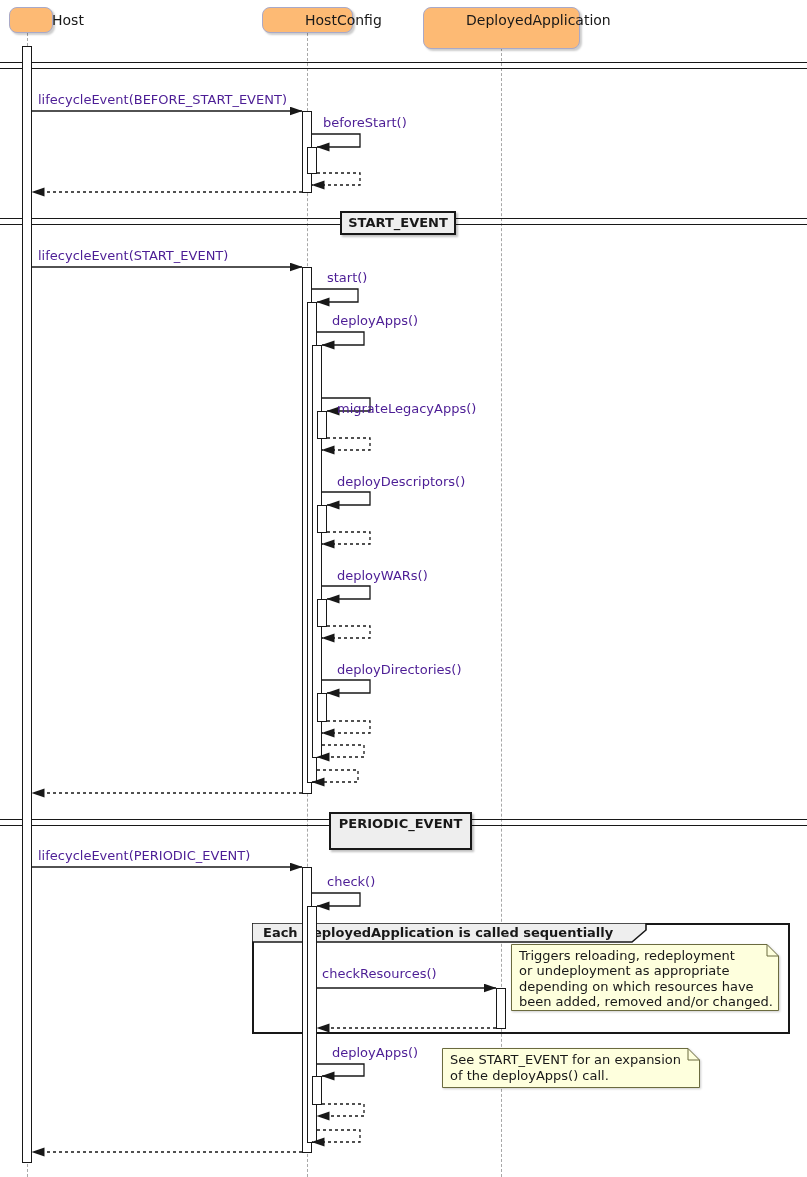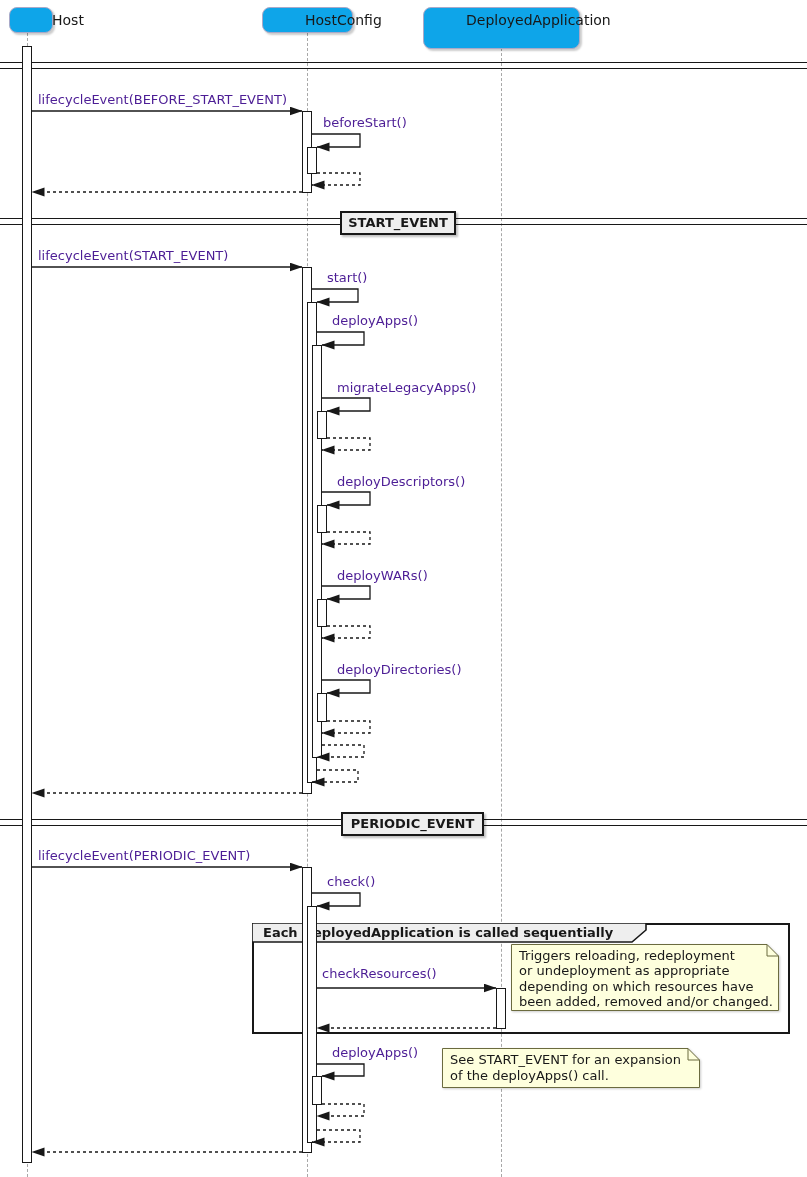--- a/index.html
+++ b/index.html
@@ -6,21 +6,21 @@
   .canvas{
     position:relative;width:807px;height:1177px;background:#ffffff;overflow:hidden;
     font-family:"DejaVu Sans","Liberation Sans",sans-serif;color:#181818;
   }
   .lifeline{position:absolute;width:0;border-left:1px dashed #a8a8a8;}
   .divider-strip{position:absolute;left:0;width:807px;height:7px;
     border-top:1.6px solid #181818;border-bottom:1.6px solid #181818;box-sizing:border-box;}
   .divider-box{position:absolute;background:#eeeeee;border:2px solid #181818;box-sizing:border-box;
     font-size:13px;font-weight:bold;text-align:center;line-height:20px;white-space:nowrap;
     box-shadow:2px 2px 2px rgba(0,0,0,0.25);}
-  .participant{position:absolute;background:#0ea5e9;border:1px solid #a9a9c8;border-radius:8px;
+  .participant{position:absolute;background:#fdba74;border:1px solid #a9a9c8;border-radius:8px;
     box-sizing:border-box;font-size:14px;text-align:center;line-height:25px;white-space:nowrap;
     box-shadow:2px 2px 2px rgba(0,0,0,0.2);padding-left:42px;}
   .activation{position:absolute;width:10px;background:#ffffff;border:1px solid #181818;box-sizing:border-box;}
   .msg-label{position:absolute;font-size:13px;line-height:16px;white-space:nowrap;color:#4c1d95;}
   .group-box{position:absolute;border:2px solid #181818;box-sizing:border-box;background:transparent;}
   .group-title{position:absolute;font-size:13px;font-weight:bold;line-height:19px;white-space:nowrap;}
   .note-text{position:absolute;font-size:13px;line-height:15.5px;white-space:nowrap;color:#181818;}
   .svg-abs{position:absolute;left:0;top:0;}
   .note-svg{filter:drop-shadow(1.5px 1.5px 1px rgba(0,0,0,0.2));}
 </style>
@@ -31,21 +31,21 @@
 
   <div class="lifeline" style="left:27px;top:33px;height:1144px;"></div>
   <div class="lifeline" style="left:307px;top:33px;height:1144px;"></div>
   <div class="lifeline" style="left:501px;top:33px;height:1144px;"></div>
 
   <div class="divider-strip" style="top:62px;"></div>
   <div class="divider-strip" style="top:218px;"></div>
   <div class="divider-strip" style="top:819px;"></div>
 
   <div class="divider-box" style="left:340px;top:211px;width:116px;height:24px;">START_EVENT</div>
-  <div class="divider-box" style="left:341px;top:812px;width:143px;height:24px;">PERIODIC_EVENT</div>
+  <div class="divider-box" style="left:329px;top:812px;width:143px;height:38px;">PERIODIC_EVENT</div>
 
   <div class="group-box" style="left:252px;top:923px;width:538px;height:111px;"></div>
   <svg class="svg-abs" style="left:252px;top:923px;" width="395" height="20">
     <polygon points="0,0 394,0 394,7 380,19 0,19" fill="#eeeeee" stroke="#181818" stroke-width="1.6"></polygon>
   </svg>
   <div class="group-title" style="left:263px;top:923px;">Each DeployedApplication is called sequentially</div>
 
   <div class="activation" style="left:22px;top:46px;height:1117px;"></div>
 
   <div class="activation" style="left:302px;top:111px;height:82px;"></div>
@@ -101,21 +101,21 @@
       <path d="M317,1130 H360 V1142 H312" stroke-dasharray="3,3" marker-end="url(#ah)"></path>
       <path d="M302,1152 H32" stroke-dasharray="3,3" marker-end="url(#ah)"></path>
     </g>
   </svg>
 
   <div class="msg-label" style="left:38px;top:92px;">lifecycleEvent(BEFORE_START_EVENT)</div>
   <div class="msg-label" style="left:323px;top:115px;">beforeStart()</div>
   <div class="msg-label" style="left:38px;top:248px;">lifecycleEvent(START_EVENT)</div>
   <div class="msg-label" style="left:327px;top:270px;">start()</div>
   <div class="msg-label" style="left:332px;top:313px;">deployApps()</div>
-  <div class="msg-label" style="left:337px;top:380px;">migrateLegacyApps()</div>
+  <div class="msg-label" style="left:337px;top:401px;">migrateLegacyApps()</div>
   <div class="msg-label" style="left:337px;top:474px;">deployDescriptors()</div>
   <div class="msg-label" style="left:337px;top:568px;">deployWARs()</div>
   <div class="msg-label" style="left:337px;top:662px;">deployDirectories()</div>
   <div class="msg-label" style="left:38px;top:848px;">lifecycleEvent(PERIODIC_EVENT)</div>
   <div class="msg-label" style="left:327px;top:874px;">check()</div>
   <div class="msg-label" style="left:322px;top:966px;">checkResources()</div>
   <div class="msg-label" style="left:332px;top:1045px;">deployApps()</div>
 
   <svg class="svg-abs note-svg" style="left:511px;top:944px;" width="269" height="68">
     <path d="M0.5,0.5 H256 L267.5,12 V66.5 H0.5 z" fill="#feffdd" stroke="#6b6b3f" stroke-width="1"></path>

